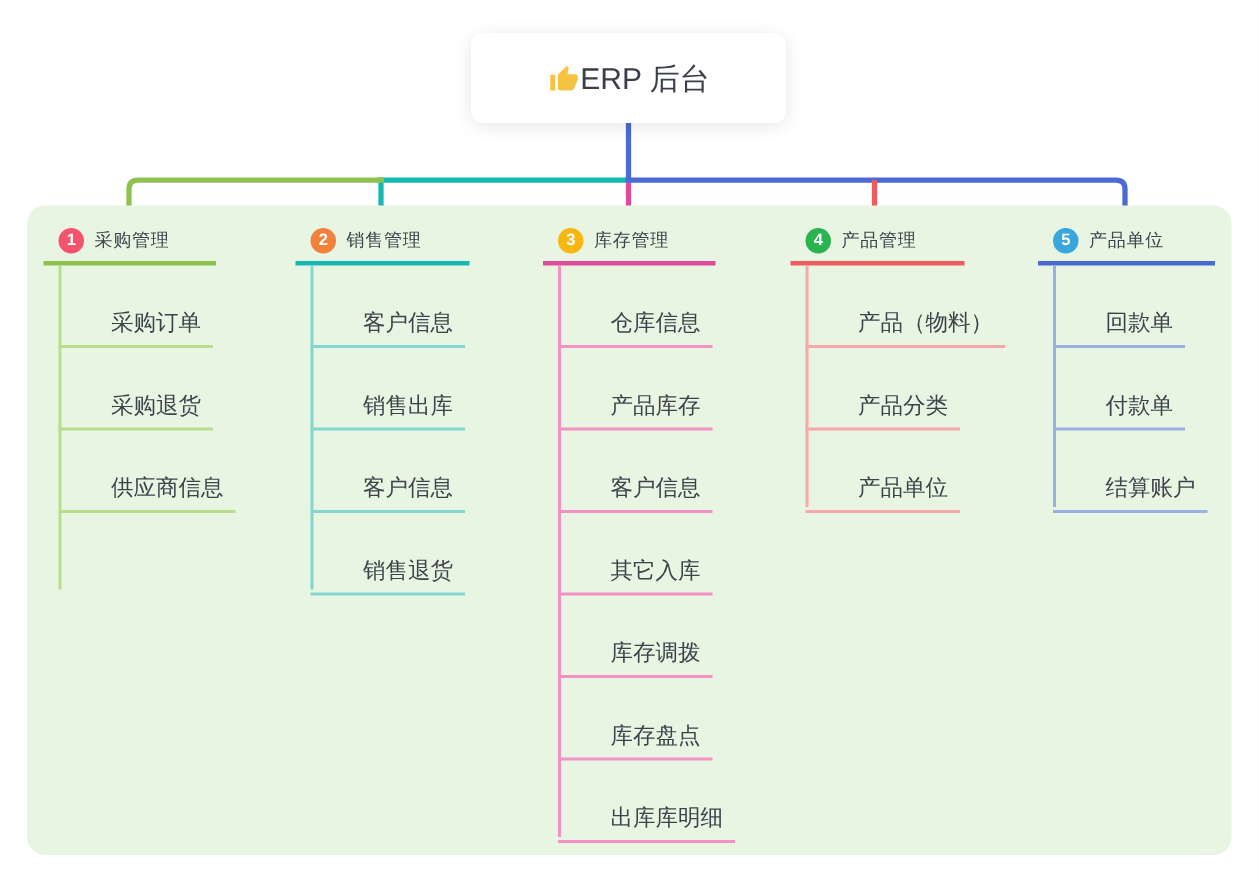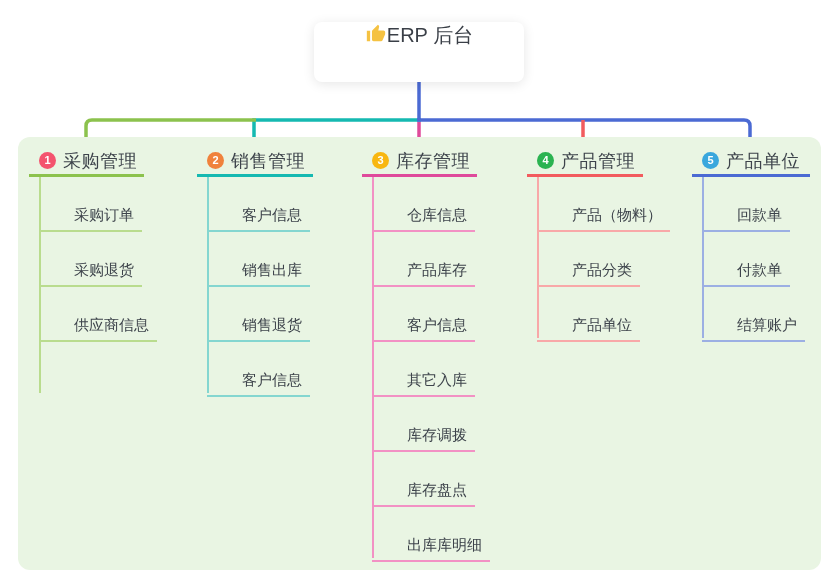--- a/index.html
+++ b/index.html
@@ -5,31 +5,31 @@
   html,body{margin:0;padding:0;background:#ffffff;}
   body{width:839px;height:588px;overflow:hidden;position:relative;
        font-family:"Liberation Sans","DejaVu Sans",sans-serif;}
   .canvas{position:absolute;inset:0;}
   .connectors{position:absolute;left:0;top:0;width:839px;height:588px;pointer-events:none;}
   .panel{position:absolute;left:18px;top:137px;width:803px;height:433px;
          border-radius:12px;background:#e9f5e3;}
   .root-card{position:absolute;left:314px;top:22px;width:210px;height:60px;
              background:#ffffff;border-radius:8px;
              box-shadow:0 2px 12px rgba(0,0,0,0.10);
-             display:flex;justify-content:center;
+             display:flex;align-items:center;justify-content:center;
              font-size:20px;font-weight:500;color:#3a3f47;cursor:pointer;z-index:3;}
   .thumb-icon{width:22px;height:22px;flex:0 0 auto;}
   .branch{position:absolute;z-index:2;}
   .branch-header{display:flex;align-items:center;gap:7px;height:27px;
                  padding-left:10px;border-bottom:3px solid var(--c);
                  box-sizing:content-box;cursor:pointer;}
   .badge{width:17px;height:17px;border-radius:50%;background:var(--bc);
          color:#fff;font-size:11px;font-weight:700;line-height:17px;
          text-align:center;flex:0 0 auto;}
-  .branch-title{font-size:18px;color:#3d434b;letter-spacing:.5px;white-space:nowrap;}
+  .branch-title{font-size:12px;color:#3d434b;letter-spacing:.5px;white-space:nowrap;}
   .children{position:relative;}
   .vline{position:absolute;left:10px;top:0;width:2px;background:var(--lc);}
   .child{margin-left:10px;height:55px;display:flex;align-items:flex-end;
          border-bottom:2px solid var(--lc);width:max-content;min-width:78px;
          padding:0 8px 5px 35px;box-sizing:border-box;cursor:pointer;}
   .child:first-child{height:49px;}
   .child-label{font-size:15px;color:#3d434b;white-space:nowrap;}
 </style>
 </head>
 <body>
@@ -87,25 +87,25 @@
 
   <div class="child">
     <span class="child-label">客户信息</span>
   </div>
 
   <div class="child">
     <span class="child-label">销售出库</span>
   </div>
 
   <div class="child">
-    <span class="child-label">销售退货</span>
+    <span class="child-label">客户信息</span>
   </div>
 
   <div class="child">
-    <span class="child-label">客户信息</span>
+    <span class="child-label">销售退货</span>
   </div>
 </div>
   </div>
 
   <div class="branch" style="left: 362px; top: 147px; width: 115px; --c: #df4a9b; --lc: #f291c4; --bc: #f8b710;">
     <div class="branch-header">
       <span class="badge">3</span>
       <span class="branch-title">库存管理</span>
     </div>
     <div class="children">

